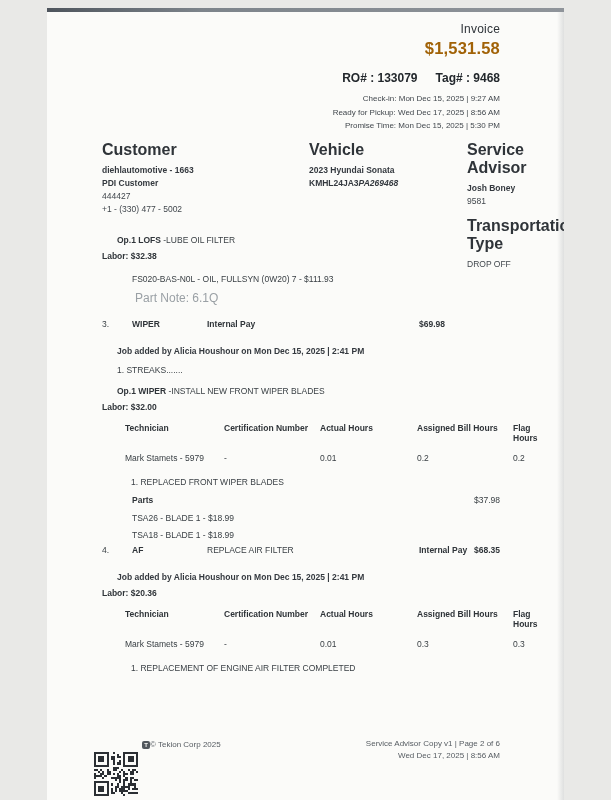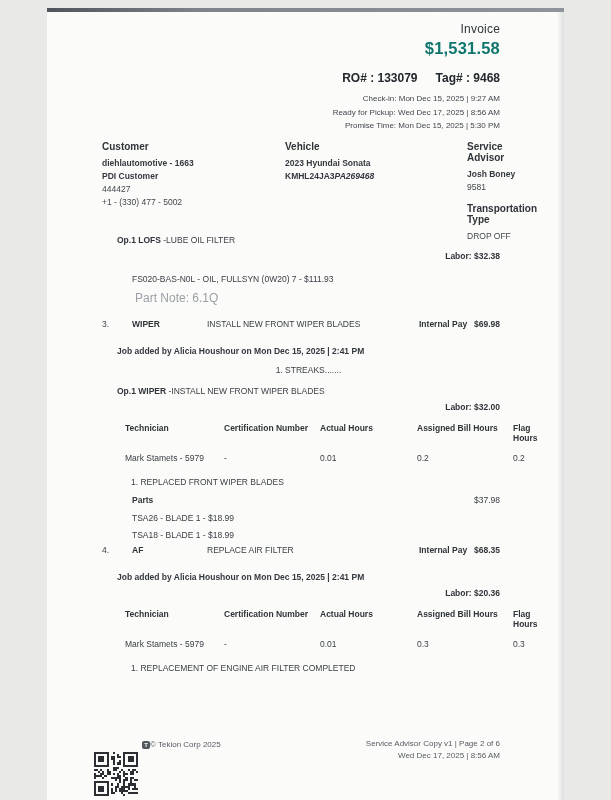--- a/index.html
+++ b/index.html
@@ -15,51 +15,51 @@
   .top-edge   { position:absolute; top:0; left:0; right:0; height:4px;
                 background:linear-gradient(90deg,#4e555d,#7d848b 30%,#8f949a); }
   .right-edge { position:absolute; top:4px; right:0; bottom:0; width:7px;
                 background:linear-gradient(90deg, rgba(120,125,130,0), rgba(120,125,130,0.22)); }
   .bottom-edge{ position:absolute; left:0; right:0; bottom:0; height:3px;
                 background:rgba(120,125,130,0.25); }
 
   
   .header-right { position:absolute; top:14px; right:64px; text-align:right; }
   .invoice-label { font-size:12px; color:#2f3439; letter-spacing:.2px; }
-  .invoice-total { font-size:16.5px; font-weight:bold; color:#0f766e; margin-top:3px; letter-spacing:.2px; }
+  .invoice-total { font-size:16.5px; font-weight:bold; color:#a16207; margin-top:3px; letter-spacing:.2px; }
   .ro-line { margin-top:13px; font-size:12px; font-weight:bold; color:#22272c; }
   .ro-line .tag { margin-left:18px; }
   .date-line { font-size:8px; color:#41474d; margin-top:4.5px; line-height:9px; }
   .date-line.first { margin-top:9px; }
 
   
   .info-row { position:absolute; top:133px; left:55px; right:64px; height:90px; font-size:8.5px; }
   .info-col-customer { position:absolute; left:0; top:0; width:185px; }
-  .info-col-vehicle  { position:absolute; left:183px; top:0; width:170px; }
+  .info-col-vehicle  { position:absolute; left:207px; top:0; width:170px; }
   .info-col-advisor  { position:absolute; left:365px; top:0; }
-  .block-label { font-size:10px; font-weight:bold; color:#2f3439; margin-bottom:5px; }
+  .block-label { font-size:16px; font-weight:bold; color:#2f3439; margin-bottom:5px; }
   .info-line { line-height:13px; color:#41474d; }
   .semi { font-weight:bold; color:#34393f; }
   .vin-italic { font-style:italic; }
   .transport-label { margin-top:9px; }
 
   
   .abs-block { position:absolute; left:55px; right:64px; font-size:8.5px; }
   .op-line { margin-left:15px; line-height:10px; }
   .op-code { font-weight:bold; color:#2f3439; }
-  .labor-line { text-align:right; font-weight:bold; color:#2f3439; margin-top:6px; line-height:10px; }
+  .labor-line { font-weight:bold; color:#2f3439; margin-top:6px; line-height:10px; }
   .part-line { margin-left:30px; margin-top:13px; line-height:10px; }
   .part-note { margin-left:33px; margin-top:7px; font-size:12px; color:#9aa0a5; }
 
   .sec-header { display:grid; grid-template-columns:30px 75px 212px 1fr auto; line-height:10px; }
   .sec-code { font-weight:bold; color:#2f3439; }
   .sec-pay { font-weight:bold; color:#2f3439; }
-  .sec-amount { font-weight:bold; color:#2f3439; text-align:center; }
+  .sec-amount { font-weight:bold; color:#2f3439; text-align:left; }
   .job-line { margin-left:15px; margin-top:17px; font-weight:bold; color:#34393f; line-height:10px; }
-  .concern  { margin-left:15px; margin-top:9px; line-height:10px;text-align:center; }
+  .concern  { margin-left:15px; margin-top:9px; line-height:10px; }
   .sec .op-line { margin-top:11px; }
   .tech-table { margin-left:23px; margin-top:11px; }
   .tt-row { display:grid; grid-template-columns:99px 96px 97px 96px 1fr; line-height:10px; }
   .tt-head span { font-weight:bold; color:#2f3439; }
   .tt-data { margin-top:10px; }
   .story { margin-left:29px; margin-top:14px; line-height:10px; }
   .parts-row { margin-left:30px; margin-top:8px; display:flex; justify-content:space-between; line-height:10px; }
   .parts-label { font-weight:bold; color:#2f3439; }
   .part-item { margin-left:30px; margin-top:7.5px; line-height:10px; }
 
@@ -119,21 +119,20 @@
     </div>
     <div class="labor-line">Labor: $32.38</div>
     <div class="part-line">FS020-BAS-N0L - OIL, FULLSYN (0W20) 7 - $111.93</div>
     <div class="part-note">Part Note: 6.1Q</div>
   </div>
 
   <div class="abs-block sec" style="top:311px;">
     <div class="sec-header">
       <span>3.</span>
       <span class="sec-code">WIPER</span>
-      <span>INSTALL NEW FRONT WIPER BLADES</span>
       <span class="sec-pay">Internal Pay</span>
       <span class="sec-amount">$69.98</span>
     </div>
     <div class="job-line">Job added by Alicia Houshour on Mon Dec 15, 2025 | 2:41 PM</div>
     <div class="concern">1. STREAKS.......</div>
     <div class="op-line">
       <span class="op-code">Op.1 WIPER</span><span> -INSTALL NEW FRONT WIPER BLADES</span>
     </div>
     <div class="labor-line">Labor: $32.00</div>
     <div class="tech-table">

